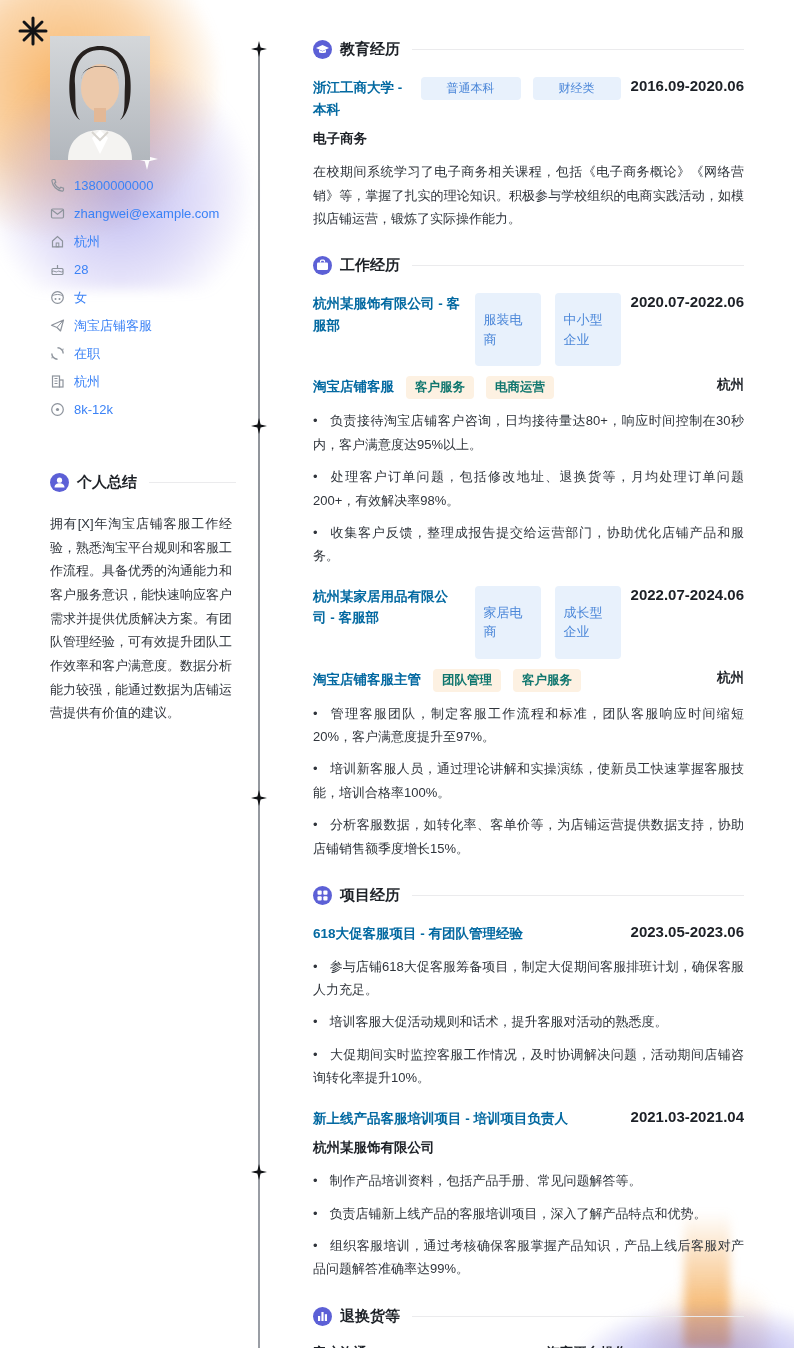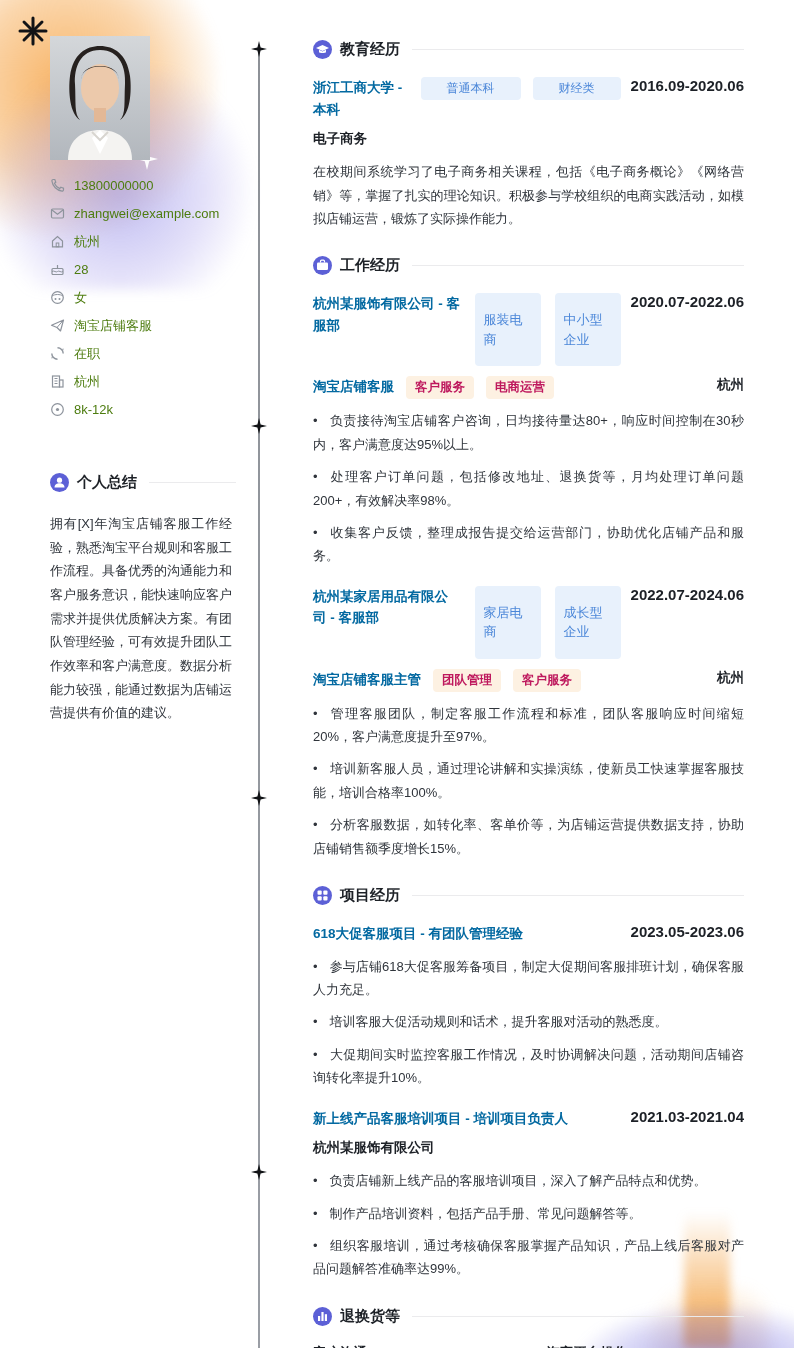--- a/index.html
+++ b/index.html
@@ -51,21 +51,21 @@
 
   
   .sidebar { position:absolute; left:50px; top:36px; width:186px; }
   .avatar-frame { width:100px; height:124px; overflow:hidden; position:relative; }
   .avatar-frame svg { display:block; }
   .profile-name { margin-top:22px; font-size:22px; font-weight:bold; color:#1d2127; letter-spacing:1px; }
   .contact-list { margin-top:18px; }
   .contact-item { display:flex; align-items:center; margin-bottom:13px; height:15px; }
   .contact-item .cicon { width:15px; height:15px; margin-right:9px; flex:0 0 15px; color:#8d939c; }
   .contact-item .cicon svg { display:block; width:15px; height:15px; }
-  .contact-value { font-size:13px; color:#4d7c0f; }
+  .contact-value { font-size:13px; color:#3b82f6; }
 
   .summary-block { margin-top:56px; }
   .side-section-header { display:flex; align-items:center; }
   .summary-text { margin-top:20px; font-size:13px; line-height:1.82; color:#2f343b; width:182px; text-align:justify; }
 
   
   .section-icon {
     width:19px; height:19px; border-radius:50%;
     background:#5c60d6; color:#ffffff; flex:0 0 19px;
     display:flex; align-items:center; justify-content:center;
@@ -88,21 +88,21 @@
     display:inline-block; font-size:12px; padding:3px 26px; border-radius:4px;
     background:#e8f1fc; color:#4a86d8; margin-left:12px; white-space:nowrap;
   }
   .tag-box {
     display:inline-block; width:66px; font-size:13px; line-height:1.5;
     padding:17px 9px; border-radius:4px; background:#e8f1fc; color:#4a86d8;
     margin-left:14px; vertical-align:top;
   }
   .tag-orange {
     display:inline-block; font-size:12.5px; font-weight:bold; padding:3px 9px; border-radius:4px;
-    background:#fdf1e2; color:#be185d; margin-left:12px; white-space:nowrap;
+    background:#fdf1e2; color:#0f766e; margin-left:12px; white-space:nowrap;
   }
   .company-name { max-width:168px; }
   .tagbox-wrap { display:flex; align-items:flex-start; }
 
   .entry-sub { font-size:13.5px; font-weight:bold; color:#1d2127; margin-bottom:12px; }
   .entry-para { font-size:13px; line-height:1.8; color:#2f343b; margin-bottom:8px; text-align:justify; }
   .bullet { font-size:13px; line-height:1.8; color:#2f343b; margin-bottom:9px; text-align:justify; }
   .bullet::before { content:"•"; margin-right:12px; }
 
   
@@ -386,22 +386,22 @@
       <p class="bullet">培训客服大促活动规则和话术，提升客服对活动的熟悉度。</p>
       <p class="bullet" style="margin-bottom:18px">大促期间实时监控客服工作情况，及时协调解决问题，活动期间店铺咨询转化率提升10%。</p>
     </div>
 
     <div>
       <div class="entry-row">
         <span class="entry-title">新上线产品客服培训项目 - 培训项目负责人</span>
         <span class="entry-date">2021.03-2021.04</span>
       </div>
       <div class="entry-sub">杭州某服饰有限公司</div>
+      <p class="bullet">制作产品培训资料，包括产品手册、常见问题解答等。</p>
       <p class="bullet">负责店铺新上线产品的客服培训项目，深入了解产品特点和优势。</p>
-      <p class="bullet">制作产品培训资料，包括产品手册、常见问题解答等。</p>
       <p class="bullet">组织客服培训，通过考核确保客服掌握产品知识，产品上线后客服对产品问题解答准确率达99%。</p>
     </div>
   </div>
 
   <div class="section" style="margin-bottom:32px">
     <div class="section-header">
       <span class="section-icon">
         <svg viewBox="0 0 19 19" width="19" height="19">
             <rect x="5" y="9" width="2.2" height="5" fill="#ffffff"></rect>
             <rect x="8.4" y="5" width="2.2" height="9" fill="#ffffff"></rect>

